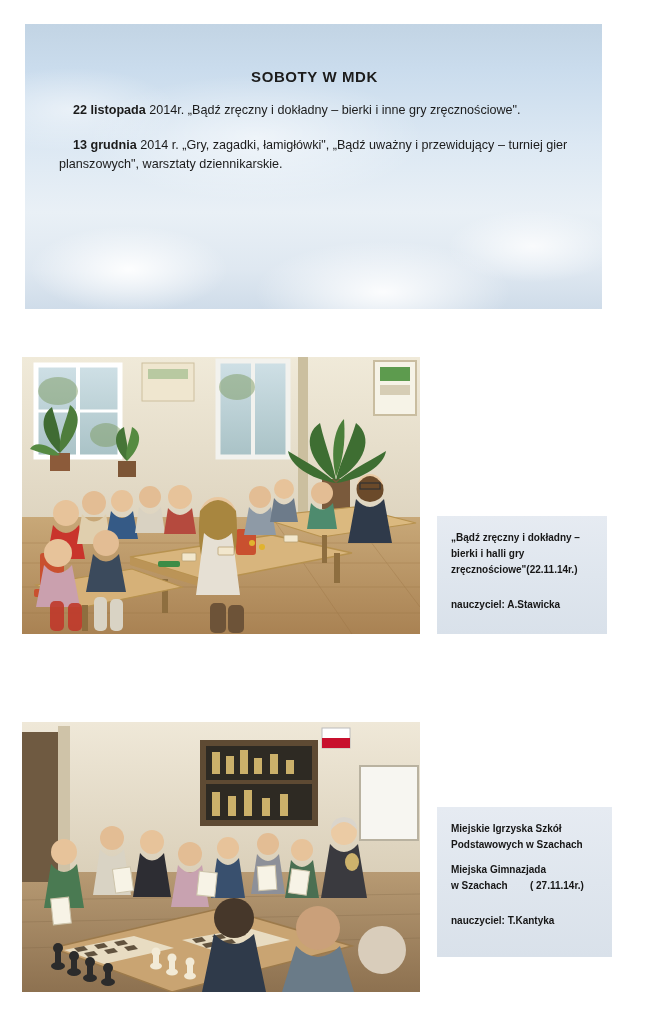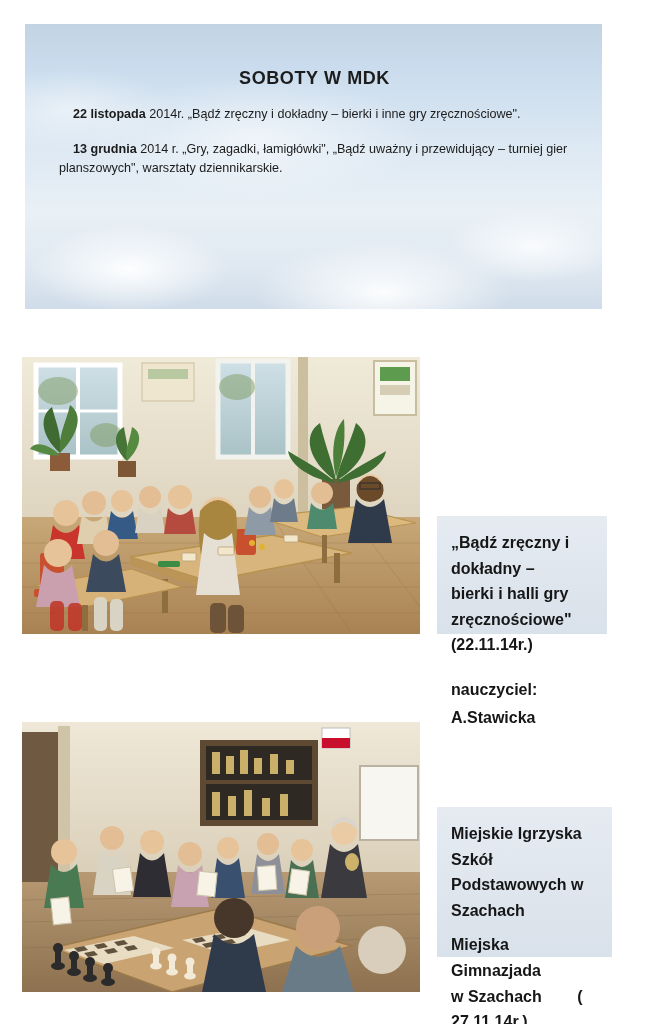--- a/index.html
+++ b/index.html
@@ -27,21 +27,21 @@
       radial-gradient(ellipse 200px 80px at 62% 94%, rgba(255,255,255,0.92) 0%, rgba(255,255,255,0.0) 64%),
       radial-gradient(ellipse 130px 55px at 88% 78%, rgba(255,255,255,0.8) 0%, rgba(255,255,255,0.0) 66%),
       radial-gradient(ellipse 240px 90px at 40% 40%, rgba(255,255,255,0.55) 0%, rgba(255,255,255,0.0) 70%),
       radial-gradient(ellipse 150px 60px at 8%  30%, rgba(255,255,255,0.5) 0%, rgba(255,255,255,0.0) 70%),
       linear-gradient(180deg, #c2d4e4 0%, #cadced 16%, #dce8f3 42%, #e9f0f6 66%, #dfe8f1 86%, #cfdce9 100%);
     box-sizing: border-box;
     padding: 0;
   }
   .banner-title {
     text-align: center;
-    font-size: 18px;
+    font-size: 15px;
     font-weight: bold;
     letter-spacing: 0.6px;
     color: #1c1c1c;
     margin: 44px 0 0 2px;
   }
   .banner-body {
     margin: 16px 34px 0 34px;
     color: #1b1b1b;
   }
   .banner-p {
@@ -73,21 +73,21 @@
   }
   .photo1 svg, .photo2 svg { display: block; }
 
   
   .caption-box {
     position: absolute;
     background:
       linear-gradient(180deg, #e6ebf2 0%, #dfe6ee 50%, #d9e1ea 100%);
     box-sizing: border-box;
     padding: 14px 14px 7px 14px;
-    font-size: 16px;
+    font-size: 10px;
     line-height: 1.75;
     color: #161616;
     font-weight: bold;
   }
   .caption-box.c1 {
     left: 437px;
     top: 516px;
     width: 170px;
     height: 118px;
   }

